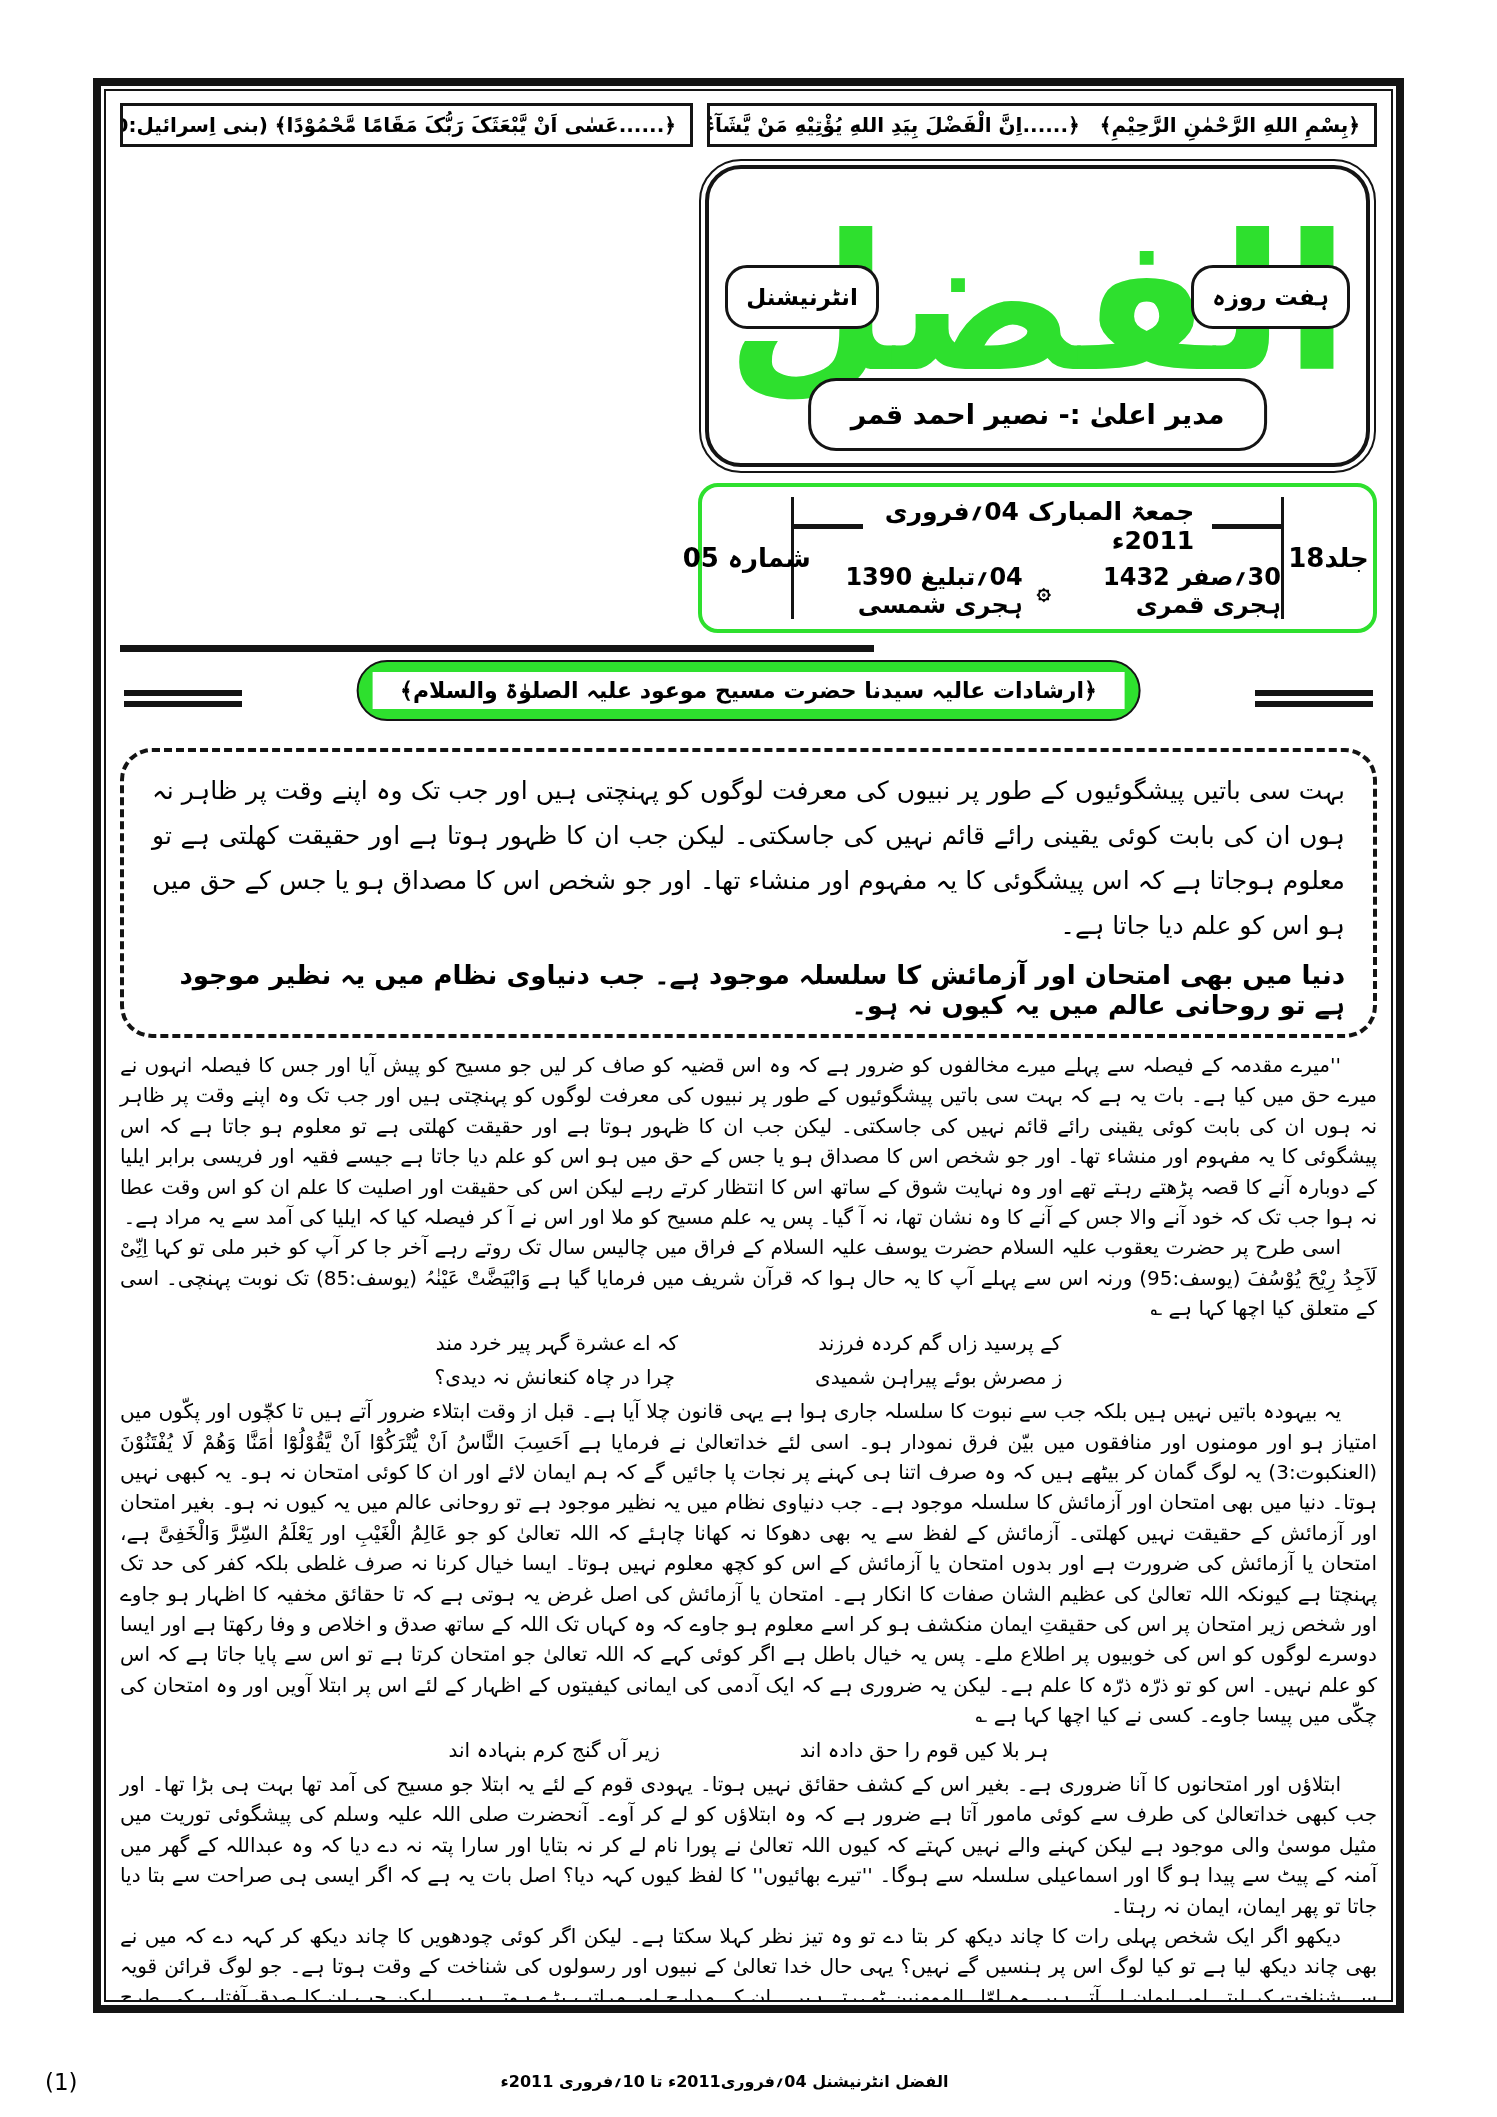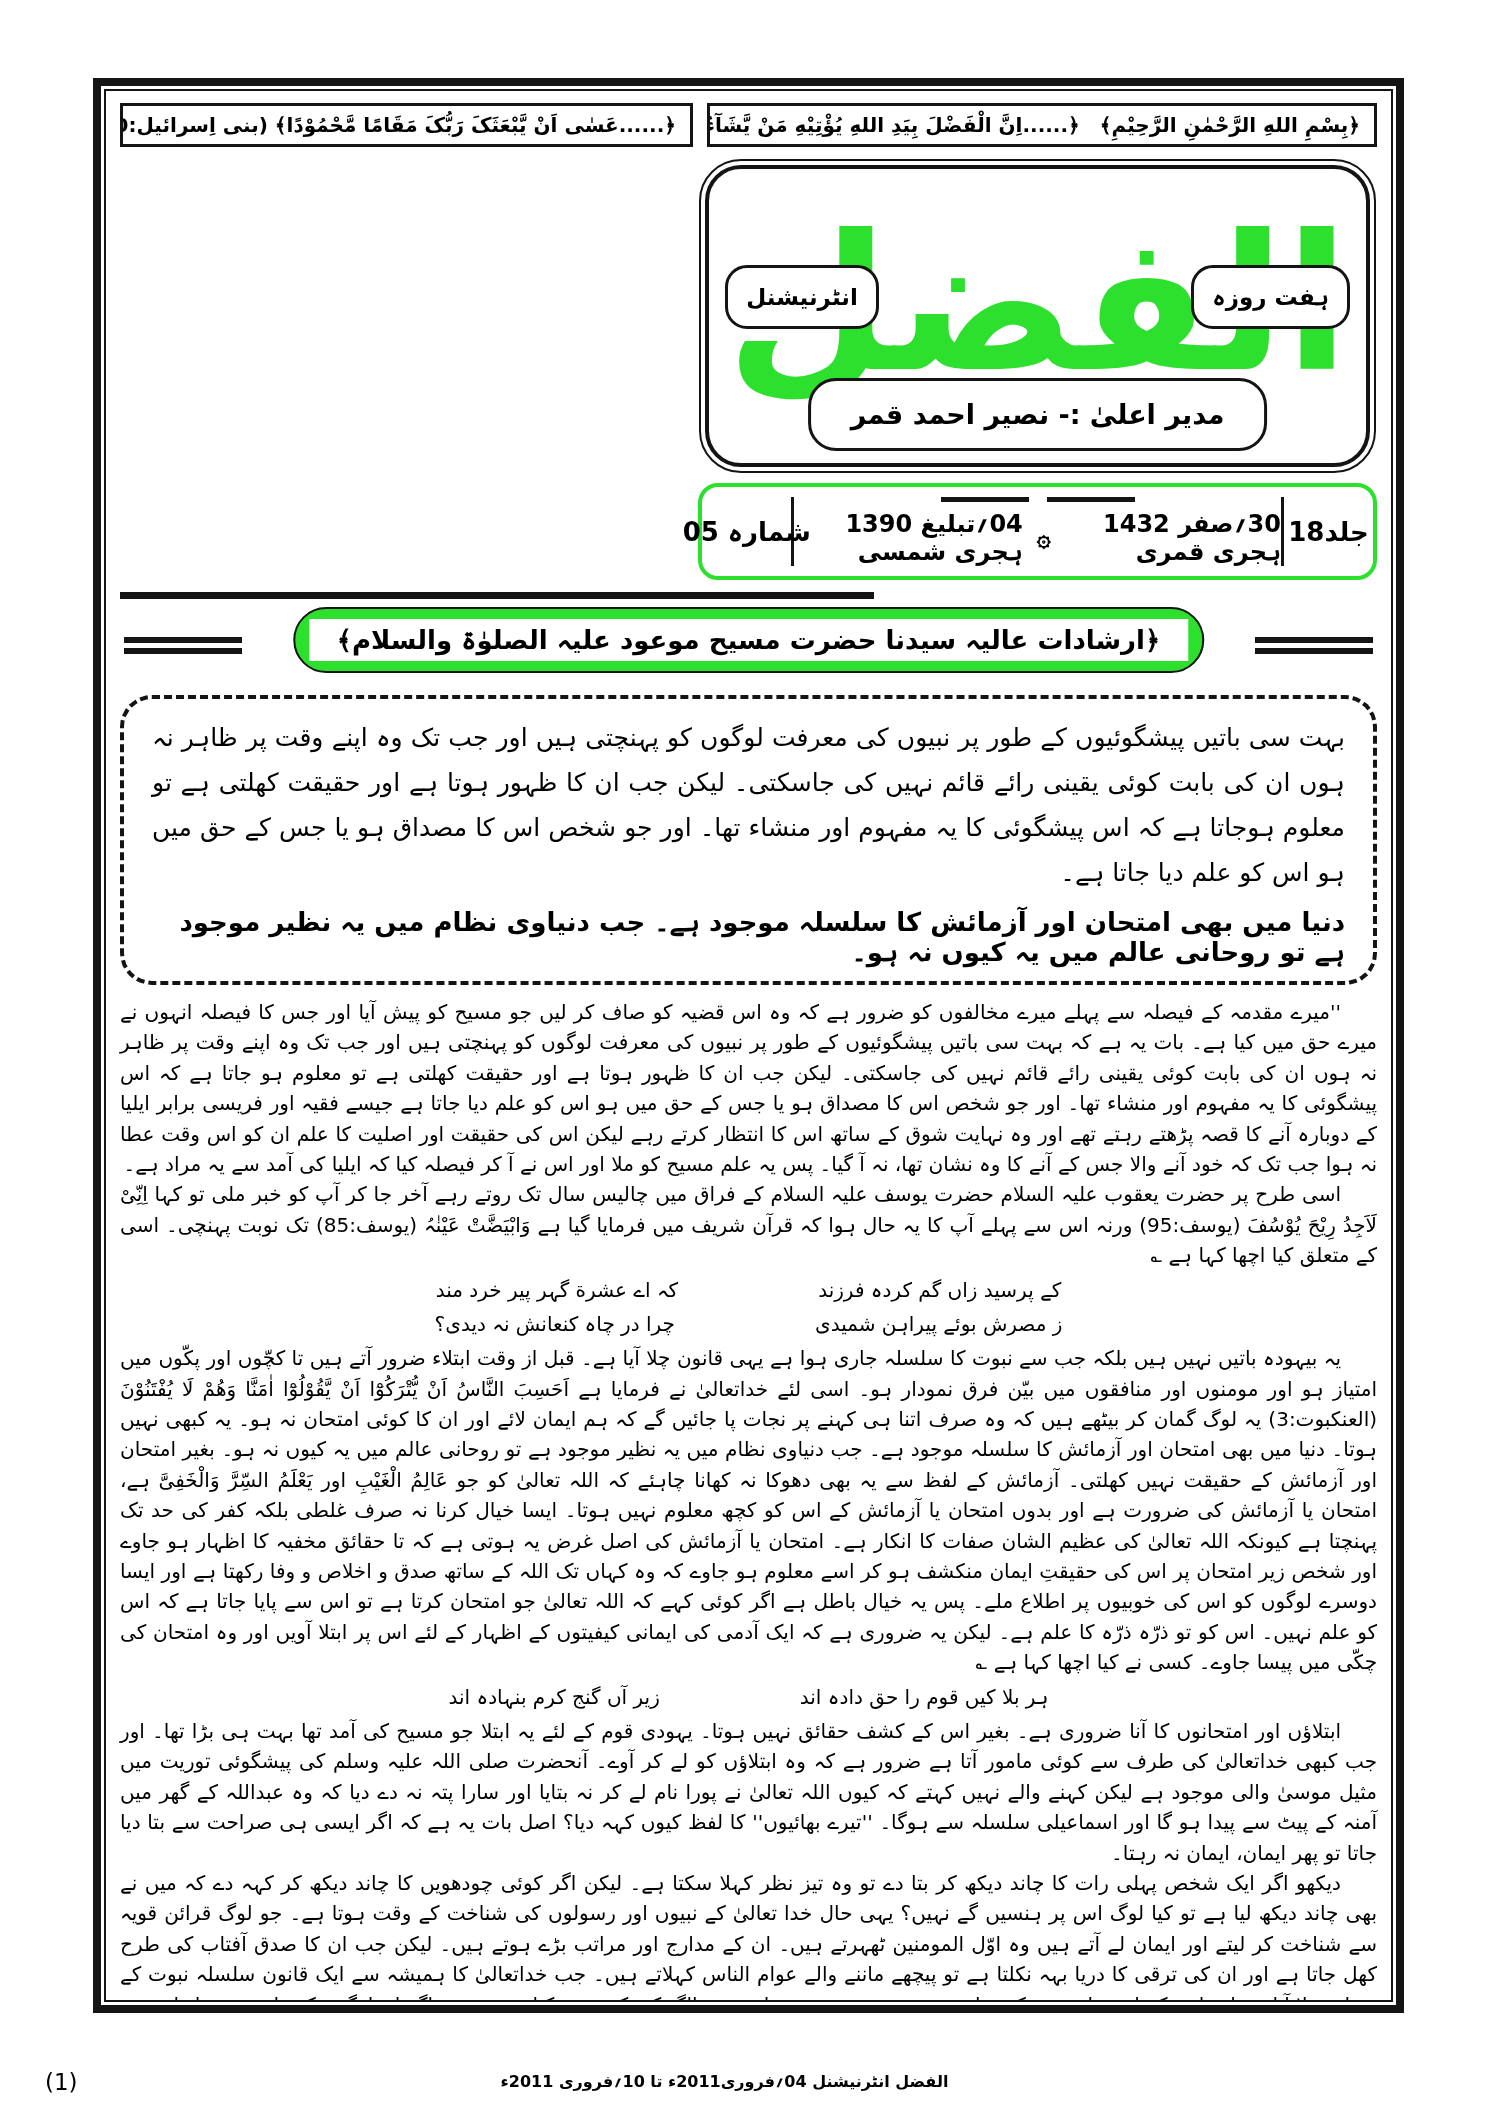--- a/index.html
+++ b/index.html
@@ -42,21 +42,21 @@
   .lede-box { border:4px solid var(--green-lt); border-radius:36px; margin-top:14px; flex:1; padding:26px 22px 12px; text-align:center; }
   .lede-line1, .lede-line2 { font-size:34px; font-weight:bold; }
   .lede-line2 { margin-top:30px; }
   .lede-ref { text-align:left; font-size:19px; margin:30px 28px 0 30px; }
   .flower-row { text-align:center; font-size:28px; letter-spacing:16px; margin-top:18px; color:#000; }
 
   .section-divider { height:7px; background:var(--ink); width:60%; margin:12px auto 0 0; }
 
   .banner-row { position:relative; height:76px; margin:8px 0 12px; }
   .banner-capsule { position:absolute; left:50%; top:0; transform:translateX(-50%); background:var(--green); border:2px solid var(--ink); border-radius:40px; padding:10px 14px; }
-  .banner-inner { background:#fff; padding:6px 28px; font-size:26px; font-weight:bold; white-space:nowrap; }
+  .banner-inner { background:#fff; padding:6px 28px; font-size:22px; font-weight:bold; white-space:nowrap; }
   .banner-line { position:absolute; top:30px; width:118px; height:17px; border-top:6px solid var(--ink); border-bottom:6px solid var(--ink); }
   .banner-line.l { left:4px; } .banner-line.r { right:4px; }
 
   .intro-box { border:4px dashed var(--ink); border-radius:32px; padding:16px 28px 14px; }
   .intro-para { font-size:25px; font-weight:normal; line-height:1.8; text-align:justify; }
   .intro-highlight { text-align:right; font-size:26px; font-weight:bold; margin-top:12px; }
 
   .article { margin-top:12px; font-size:20px; line-height:1.52; text-align:justify; }
   .article p { text-indent:36px; }
   .couplet { display:flex; justify-content:center; gap:140px; margin:4px 0; text-indent:0; }
@@ -89,20 +89,21 @@
             <div class="pill weekly">ہفت روزہ</div>
             <div class="pill intl">انٹرنیشنل</div>
             <div class="masthead-title">الفضل</div>
             <div class="editor-pill">مدیر اعلیٰ :- نصیر احمد قمر</div>
           </div>
           <div class="date-bar">
             <div class="db-side db-vol">جلد18</div>
             <div class="db-center">
               <div class="db-line1">
                 <span class="dash"></span>
+                <span>جمعۃ المبارک 04؍فروری 2011ء</span>
                 <span class="dash"></span>
               </div>
               <div class="db-line2">
                 <span>30؍صفر 1432 ہجری قمری</span>
                 <span>۞</span>
                 <span>04؍تبلیغ 1390 ہجری شمسی</span>
               </div>
             </div>
             <div class="db-side db-issue">شمارہ 05</div>
           </div>

